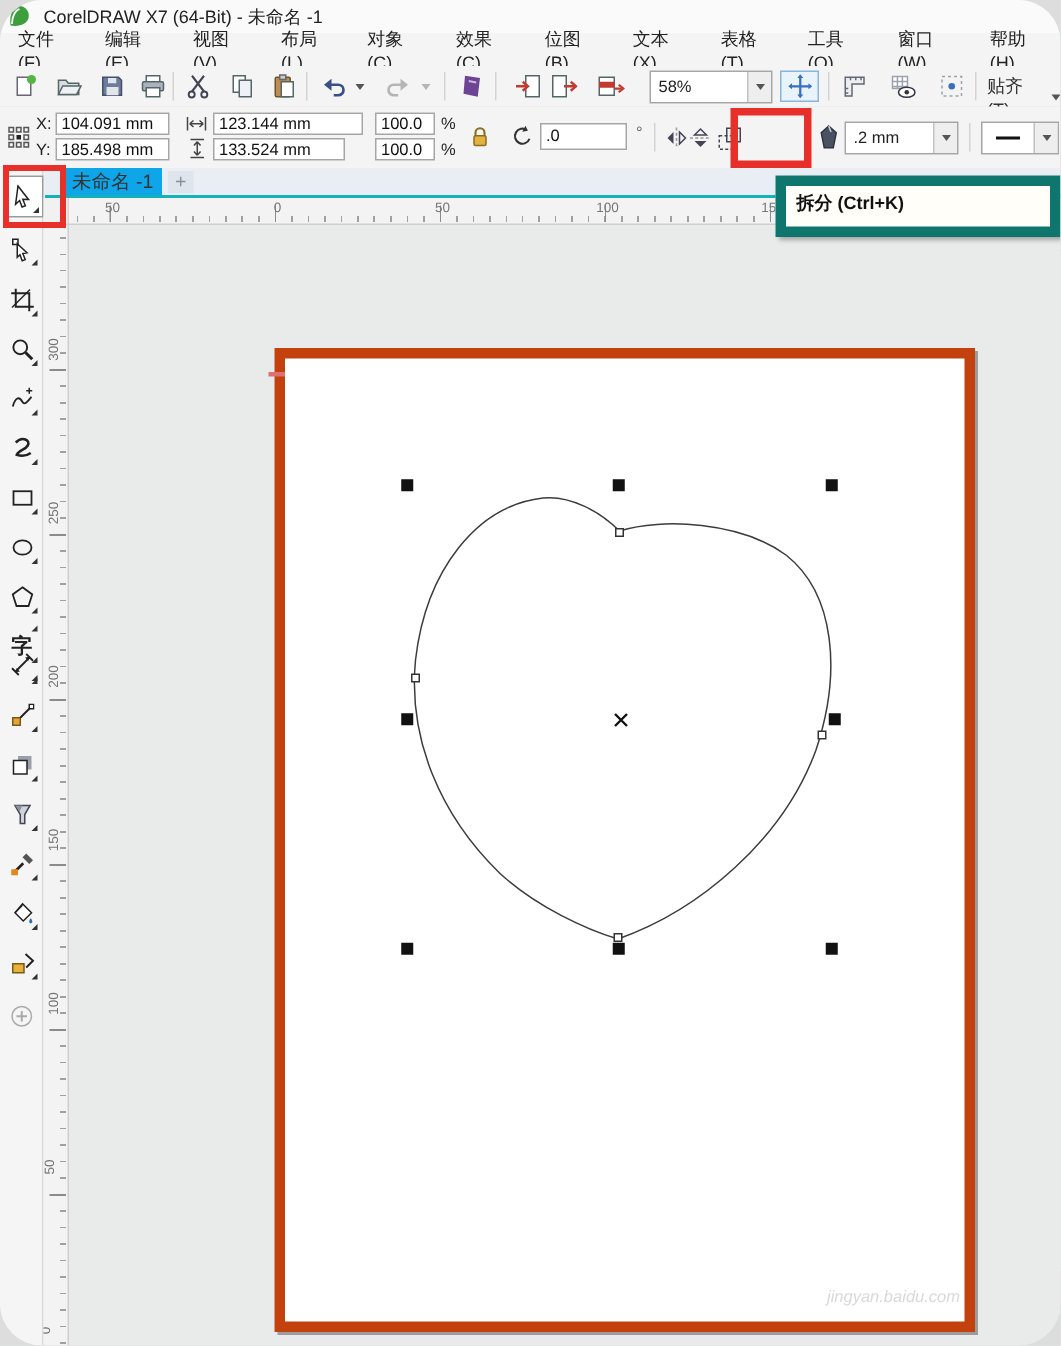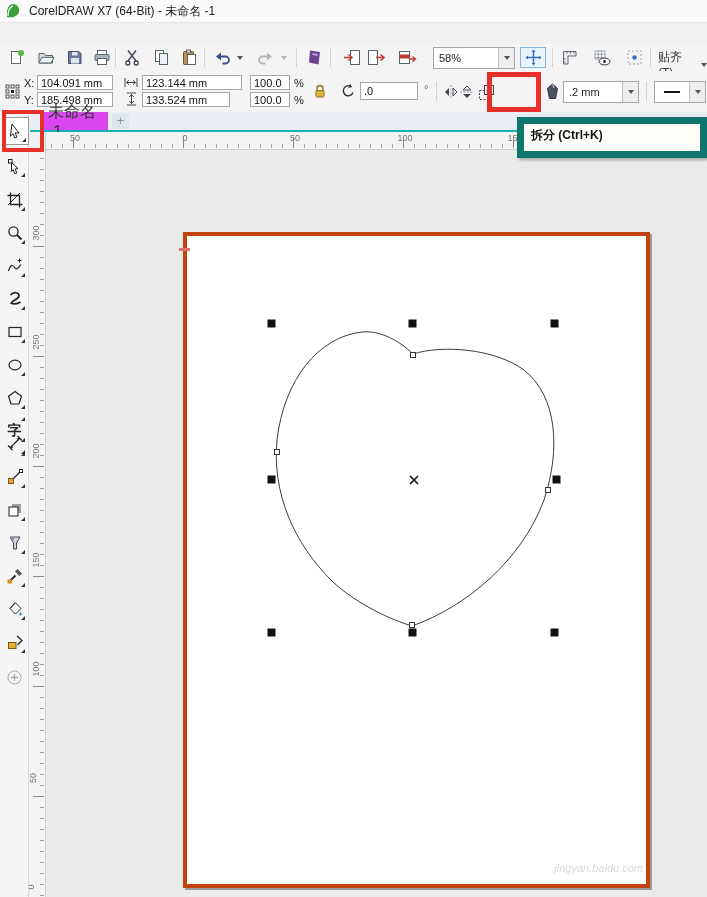--- a/index.html
+++ b/index.html
@@ -1,17 +1,17 @@
 <!DOCTYPE html>
 <html><head>
 <meta charset="utf-8">
 <style>
   html,body{margin:0;padding:0;background:#ddd;}
   #app{position:relative;width:707px;height:897px;background:#f0f0f0;overflow:hidden;
-       font-family:"Liberation Sans","DejaVu Sans",sans-serif;color:#333;}
+       font-family:"Liberation Sans","DejaVu Sans",sans-serif;color:#333;border-radius:28px;}
   .abs{position:absolute;}
   
   #titlebar{left:0;top:0;width:707px;height:22px;background:#fafafa;display:flex;align-items:center;border-bottom:1px solid #e7e7e7;}
   #titlebar .ttl{font-size:12px;color:#222;margin-left:8px;}
   
   #menubar{left:0;top:22px;width:707px;height:22px;background:#f4f4f4;display:flex;align-items:center;font-size:12px;}
   .menu-item{padding:3px 12px;cursor:default;color:#222;}
   
   #toolbar{left:0;top:44px;width:707px;height:27px;background:#f4f4f4;border-bottom:1px solid #dcdcdc;}
   #propbar{left:0;top:71px;width:707px;height:41px;background:#f4f4f4;border-bottom:1px solid #dcdcdc;}
@@ -19,21 +19,21 @@
   .sep{position:absolute;top:4px;width:1px;height:19px;background:#d3d3d3;}
   .chev{width:0;height:0;border-left:3.5px solid transparent;border-right:3.5px solid transparent;border-top:4px solid #555;}
   .chev.dis{border-top-color:#b5b5b5;}
   .combo{position:absolute;display:flex;align-items:center;background:#fff;border:1px solid #a6a6a6;font-size:11px;}
   .combo .ctext{flex:1;padding-left:5px;color:#222;}
   .combo .cbtn{width:15px;align-self:stretch;background:#eee;border-left:1px solid #c2c2c2;display:flex;align-items:center;justify-content:center;}
   .pfield{position:absolute;height:15px;border:1px solid #a6a6a6;background:#fff;font-size:11px;font-family:"Liberation Sans",sans-serif;padding:0 3px;color:#111;box-sizing:border-box;}
   .plabel{position:absolute;font-size:11px;color:#222;}
   
   #tabbar{left:30px;top:112px;width:677px;height:20px;background:#e9eef4;border-bottom:2px solid #12b2b8;box-sizing:border-box;}
-  #activetab{position:absolute;left:14px;top:0;width:60px;height:18px;background:#d946ef;display:flex;align-items:center;font-size:16px;color:#333;padding-left:4px;}
+  #activetab{position:absolute;left:14px;top:0;width:60px;height:18px;background:#0ea5e9;display:flex;align-items:center;font-size:13px;color:#333;padding-left:4px;}
   #newtab{position:absolute;left:82px;top:2px;width:17px;height:15px;background:#dfe5ec;color:#8a9099;font-size:13px;line-height:14px;text-align:center;}
   
   #toolbox{left:0;top:112px;width:29px;height:785px;background:#f5f5f5;border-right:1px solid #d8d8d8;box-sizing:border-box;}
   .tool{position:absolute;left:2px;width:25px;height:26px;display:flex;align-items:center;justify-content:center;}
   .tool:after{content:"";position:absolute;right:2px;bottom:2px;width:0;height:0;border-left:4px solid transparent;border-bottom:4px solid #333;}
   .tool.nofly:after{display:none;}
   #tool-pick{background:#fff;border:1px solid #9a9a9a;}
   
   #corner{left:29px;top:132px;width:17px;height:18px;background:#f1f1f1;border-right:1px solid #d5d5d5;border-bottom:1px solid #d5d5d5;box-sizing:border-box;}
   #hruler{left:46px;top:132px;width:661px;height:18px;background:#f3f3f3;border-bottom:1px solid #cfcfcf;box-sizing:border-box;overflow:hidden;}
@@ -43,21 +43,21 @@
   .hmajor{position:absolute;left:27px;right:0;bottom:1px;height:11px;
      background:repeating-linear-gradient(to right,#8b8b8b 0 1px,transparent 1px 110px);}
   .vminor{position:absolute;top:8px;bottom:0;right:1px;width:4px;
      background:repeating-linear-gradient(to bottom,#a0a0a0 0 1px,transparent 1px 11px);}
   .vmajor{position:absolute;top:96px;bottom:0;right:1px;width:11px;
      background:repeating-linear-gradient(to bottom,#8b8b8b 0 1px,transparent 1px 110px);}
   .hnum{position:absolute;top:1px;font-size:9px;color:#777;transform:translateX(-50%);}
   .vnum{position:absolute;left:-1px;font-size:9px;color:#777;transform:rotate(-90deg);}
   
   #canvas{left:46px;top:150px;width:661px;height:747px;background:#e9eaea;overflow:hidden;}
-  #page{position:absolute;left:137px;top:82px;width:467px;height:656px;background:#fff;border:4px solid #c2410c;box-shadow:2px 2px 0 #9c9c9c;box-sizing:border-box;}
+  #page{position:absolute;left:137px;top:82px;width:467px;height:656px;background:#fff;border:7px solid #c2410c;box-shadow:2px 2px 0 #9c9c9c;box-sizing:border-box;}
   #pagedash{position:absolute;left:133px;top:98px;width:11px;height:3px;background:#e07070;}
   #watermark{position:absolute;right:3px;bottom:10px;font-size:11px;color:#d9d9d9;font-style:italic;}
   
   #shape-svg{left:0;top:0;width:707px;height:897px;z-index:6;pointer-events:none;}
   .redbox{position:absolute;border:4px solid #e8302a;z-index:30;box-sizing:border-box;}
   #tooltip{left:517px;top:117px;width:190px;height:41px;background:#fffef8;border:7px solid #0f766e;box-shadow:2px 2px 3px rgba(0,0,0,.3);z-index:40;box-sizing:border-box;padding:3px 7px;}
   #tooltip .tt-title{font-size:12px;font-weight:bold;color:#111;}
   #tooltip .tt-desc{font-size:11.5px;color:#555;margin-top:2px;white-space:nowrap;}
   svg{display:block;}
   .breakbtn{position:absolute;left:495px;top:77px;width:30px;height:29px;background:#d5eafc;border:1px solid #7ab0d8;display:flex;align-items:center;justify-content:center;box-sizing:border-box;}
@@ -68,20 +68,34 @@
 <div id="app">
 
   <div id="titlebar" class="abs">
     <svg width="16" height="16" viewBox="0 0 16 16" style="margin-left:5px">
       <path d="M2 14 C1 6 4 1 8 1 C12 1 15 5 14 9 C13 13 8 15 2 14 Z" fill="#3d9e3d"></path>
       <path d="M3 13 C3 8 5 4 8 3" stroke="#fff" stroke-width="1.2" fill="none"></path>
     </svg>
     <span class="ttl">CorelDRAW X7 (64-Bit) - 未命名 -1</span>
   </div>
 
+  <div id="menubar" class="abs">
+    <span class="menu-item">文件(F)</span>
+    <span class="menu-item">编辑(E)</span>
+    <span class="menu-item">视图(V)</span>
+    <span class="menu-item">布局(L)</span>
+    <span class="menu-item">对象(C)</span>
+    <span class="menu-item">效果(C)</span>
+    <span class="menu-item">位图(B)</span>
+    <span class="menu-item">文本(X)</span>
+    <span class="menu-item">表格(T)</span>
+    <span class="menu-item">工具(O)</span>
+    <span class="menu-item">窗口(W)</span>
+    <span class="menu-item">帮助(H)</span>
+  </div>
 
   <div id="toolbar" class="abs">
     <div class="tbtn" style="left:4px">
       <svg width="17" height="17" viewBox="0 0 17 17">
           <rect x="3.5" y="2.5" width="9" height="12" fill="#fff" stroke="#667"></rect>
           <circle cx="13" cy="4" r="3" fill="#57b447"></circle>
         </svg>
       </div>
     <div class="tbtn" style="left:34px">
       <svg width="18" height="17" viewBox="0 0 18 17">

